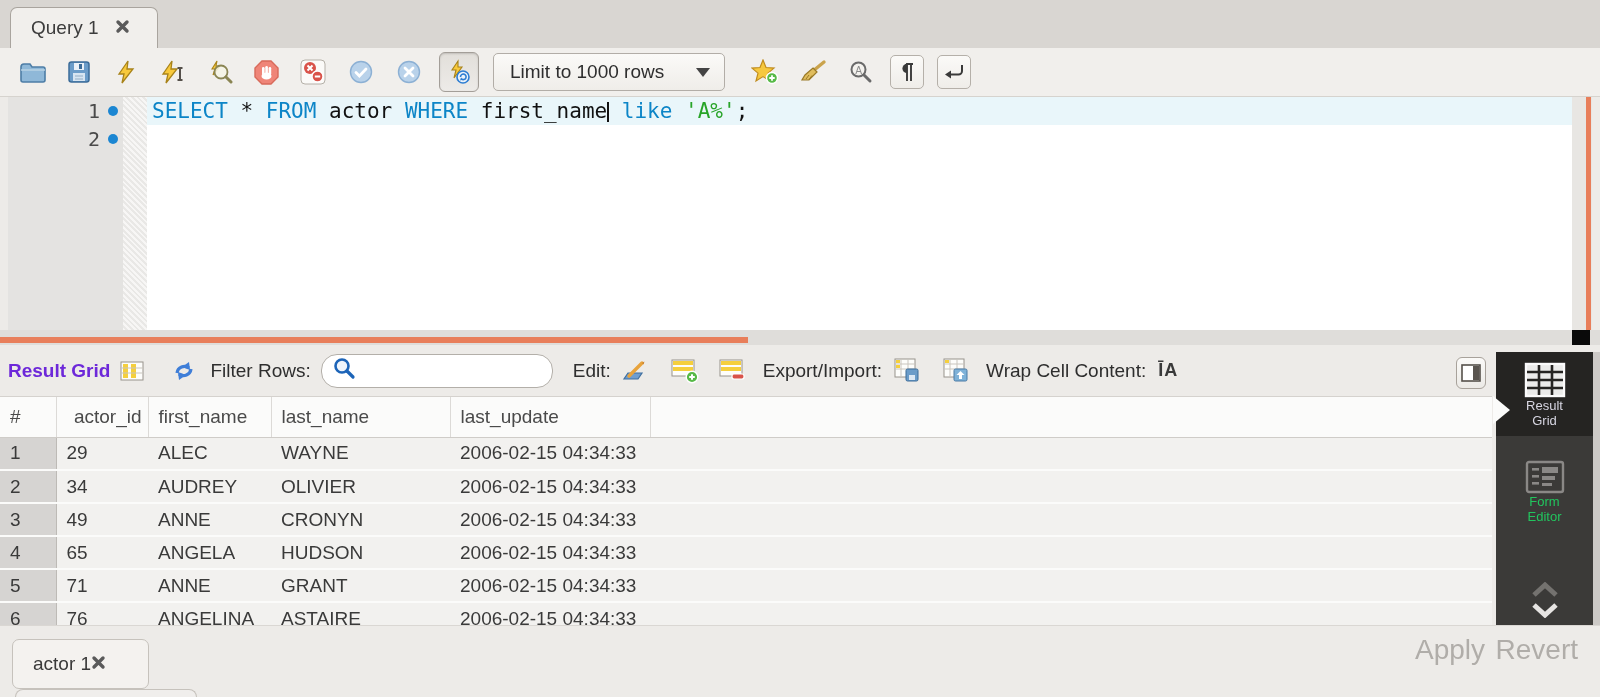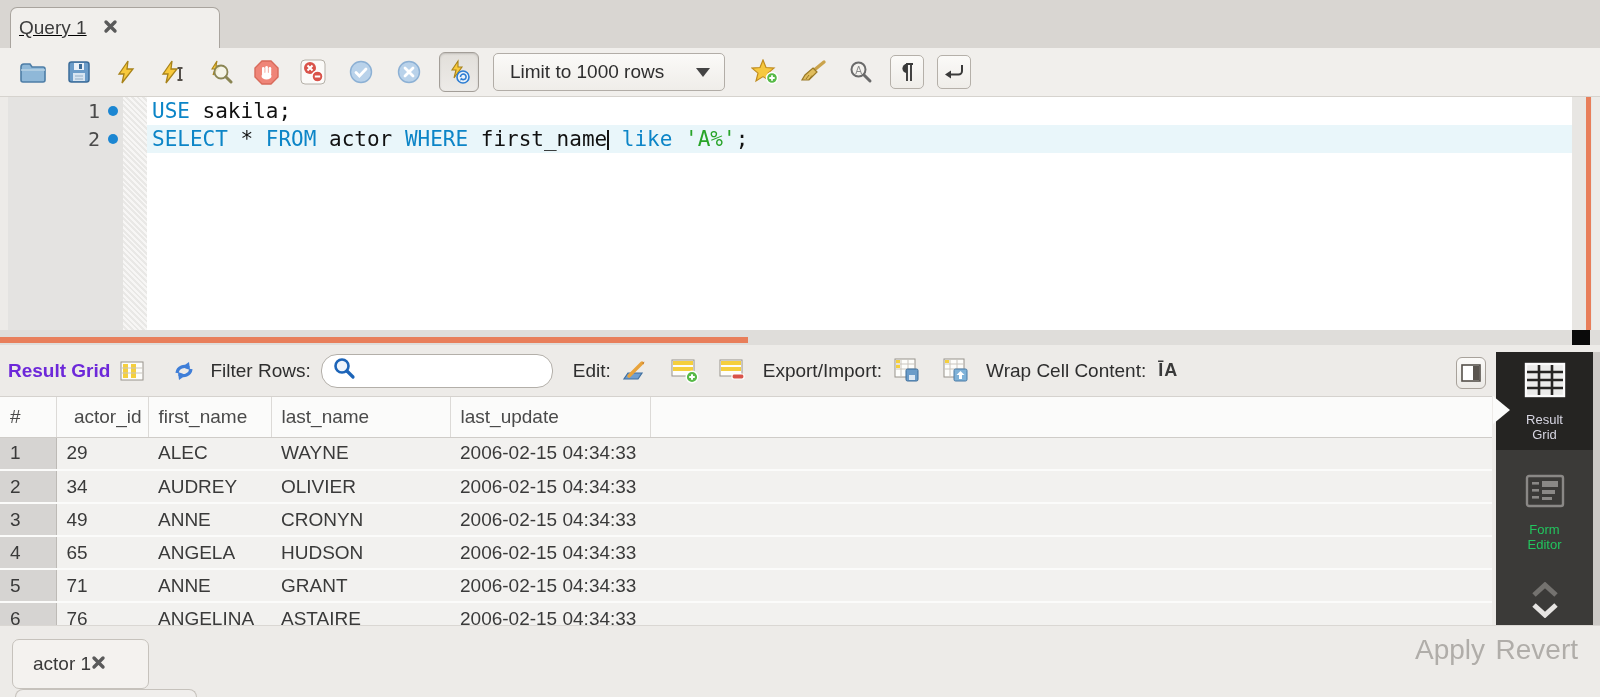--- a/index.html
+++ b/index.html
@@ -3,24 +3,24 @@
 <meta charset="utf-8">
 <style>
   * { margin:0; padding:0; box-sizing:border-box; }
   html,body { width:1600px; height:697px; overflow:hidden;
     font-family:"Liberation Sans", sans-serif; background:#edebe8; }
   .app { position:relative; width:1600px; height:697px; background:#edebe8; }
 
   
   .tabstrip { position:absolute; left:0; top:0; width:1600px; height:48px;
     background:#d9d6d2; }
-  .qtab { position:absolute; left:10px; top:7px; width:210px; height:41px;
+  .qtab { position:absolute; left:10px; top:7px; width:148px; height:41px;
     background:#f1efec; border:1px solid #a9a49e; border-bottom:none;
     border-radius:7px 7px 0 0; display:flex; align-items:center; gap:16px;
-    padding-left:8px;text-decoration:underline; }
+    padding-left:20px; }
   .qtab-label { font-size:19px; color:#3c3c3c; }
 
   
   .toolbar { position:absolute; left:0; top:48px; width:1600px; height:49px;
     background:#f1efec; border-bottom:1px solid #d6d3ce;
     display:flex; align-items:center; }
   .tbtn { width:40px; height:40px; display:flex; align-items:center;
     justify-content:center; flex:0 0 auto; }
   .toggle-btn { width:40px; height:40px; border:1px solid #a39e98; border-radius:6px;
     background:linear-gradient(#e2dfda,#edebe8); box-shadow:inset 0 1px 2px rgba(0,0,0,.15);
@@ -105,21 +105,21 @@
     padding-left:10px; white-space:nowrap; overflow:hidden; }
   table.grid td.rownum { background:#d6d4d2; border-right:1px solid #bdbab6;
     color:#3a3a3a; }
 
   
   .side-rail-bg { position:absolute; left:1593px; top:352px; width:7px; height:280px;
     background:#ccc9c6; }
   .sidebar { position:absolute; left:1496px; top:352px; width:97px; height:280px;
     background:#3b3a38; display:flex; flex-direction:column; align-items:center; }
   .side-item { width:97px; display:flex; flex-direction:column; align-items:center;
-    padding:10px 0 8px 0; gap:14px; }
+    padding:10px 0 8px 0; gap:0; }
   .side-item.selected { background:#252422; }
   .side-label { font-size:13px; line-height:15px; text-align:center; color:#d7d6e2; }
   .side-item.dim .side-label { color:#22c55e; }
   .chevrons { margin-top:auto; display:flex; flex-direction:column; align-items:center;
     gap:2px; padding-bottom:10px; }
   .wedge { position:absolute; left:1493px; top:396px; width:0; height:0;
     border-top:14px solid transparent; border-bottom:14px solid transparent;
     border-left:17px solid #fbfbfa; }
 
   
@@ -271,21 +271,20 @@
           <span class="gutter-num">1</span>
           <span class="stmt-dot"></span>
         </div>
         <div class="gutter-line">
           <span class="gutter-num">2</span>
           <span class="stmt-dot"></span>
         </div>
       </div>
     <div class="dither"></div>
     <div class="code">
-        <div class="code-line"><span class="tok-kw">USE</span><span class="tok-pl"> sakila;</span></div>
         <div class="code-line current"><span class="tok-kw">SELECT</span><span class="tok-pl"> * </span><span class="tok-kw">FROM</span><span class="tok-pl"> actor </span><span class="tok-kw">WHERE</span><span class="tok-pl"> first_name</span><span class="caret"></span><span class="tok-kw"> like </span><span class="tok-str">'A%'</span><span class="tok-pl">;</span></div>
       </div>
     <div class="vscroll">
       <div class="orange-vline"></div>
     </div>
   </div>
   <div class="editor-right-margin"></div>
 
   <div class="split-zone">
     <div class="orange-hbar"></div>

